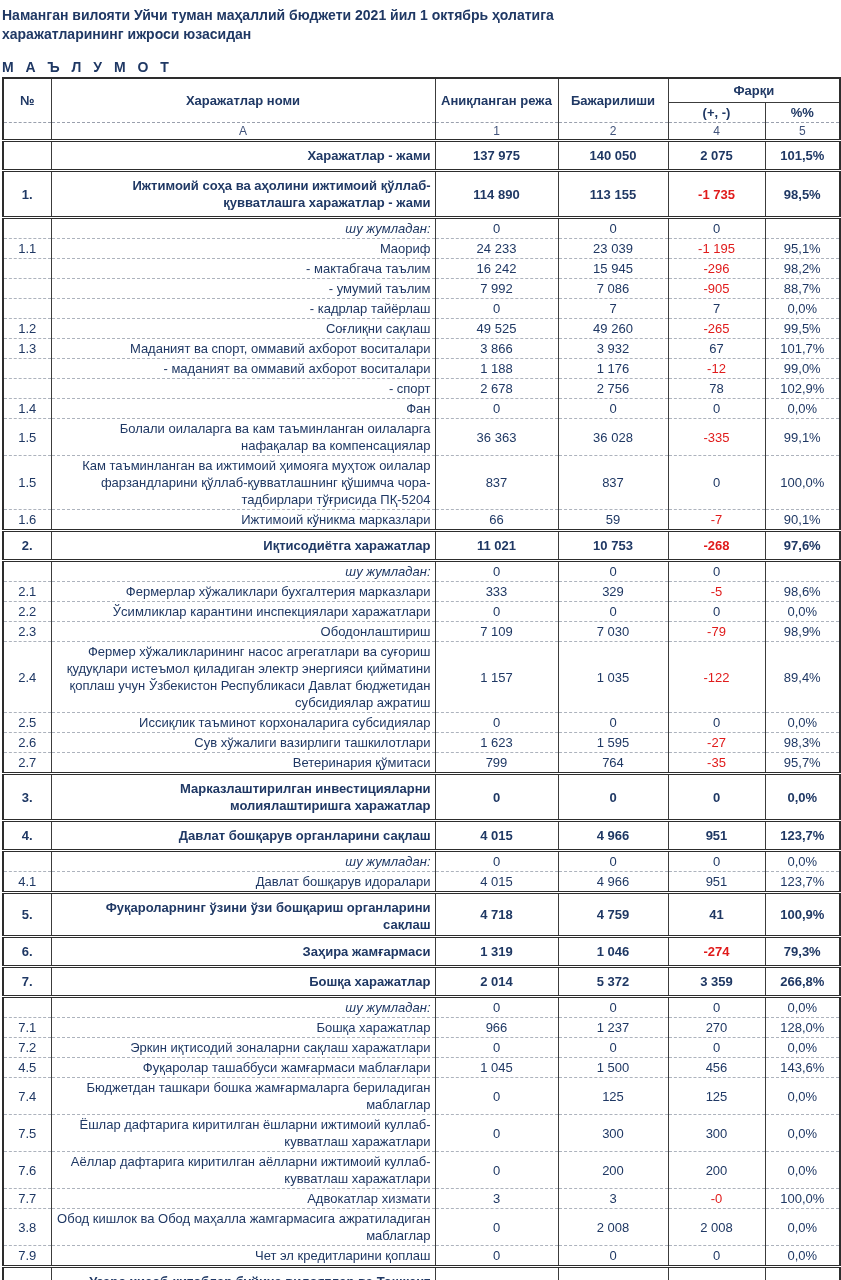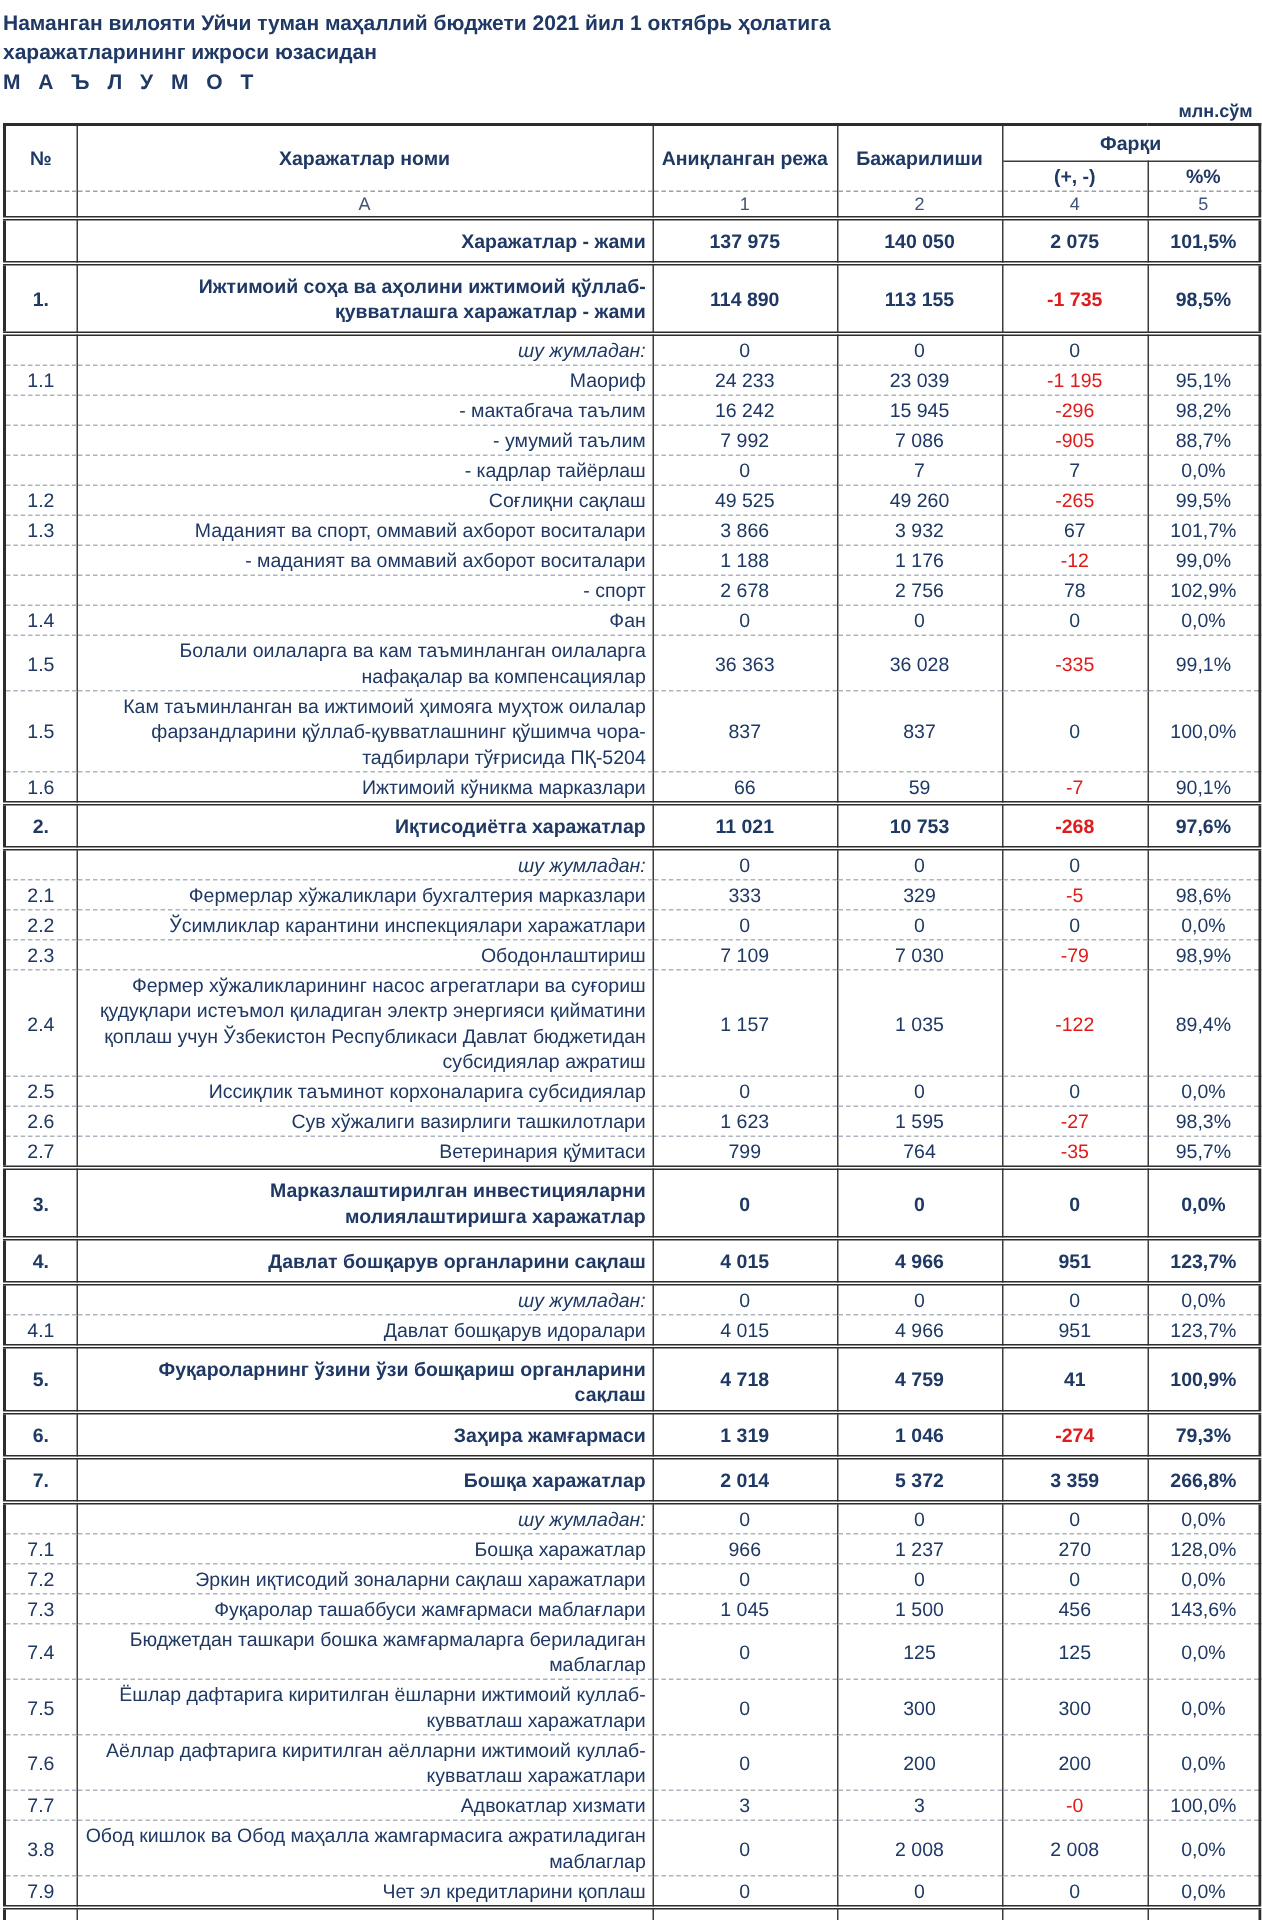--- a/index.html
+++ b/index.html
@@ -5,21 +5,21 @@
   * { margin: 0; padding: 0; box-sizing: border-box; }
   body {
     background: #ffffff;
     font-family: "Liberation Sans", "DejaVu Sans", sans-serif;
     color: #1f3864;
     width: 841px;
   }
   .page { width: 841px; min-height: 1280px; padding: 6px 2px 4px 2px; }
 
   .title-block { font-weight: bold; font-size: 14px; line-height: 19px; color: #1f3864; }
-  .title-block .maalumot { letter-spacing: 4px; margin-top: 1px; }
+  .title-block .maalumot { letter-spacing: 4px; margin-top: 14px; }
   .unit { text-align: right; font-weight: bold; font-size: 12px; color: #1f3864; padding: 3px 4px 1px 0; }
 
   table.budget {
     width: 837px;
     border-collapse: collapse;
     table-layout: fixed;
     border: 2px solid #2d2d2d;
     font-size: 13px;
   }
   col.c-num  { width: 48px; }
@@ -61,21 +61,20 @@
 <body>
 
 <div class="page">
 
   <div class="title-block">
     <div>Наманган вилояти Уйчи туман маҳаллий бюджети 2021 йил 1 октябрь ҳолатига</div>
     <div>харажатларининг ижроси юзасидан</div>
     <div class="maalumot">М А Ъ Л У М О Т</div>
   </div>
 
-  <div class="unit">млн.сўм</div>
 
   <table class="budget">
     <colgroup>
       <col class="c-num">
         <col class="c-name">
         <col class="c-plan">
         <col class="c-exec">
         <col class="c-diff">
         <col class="c-pct">
     </colgroup>
@@ -435,21 +434,21 @@
           <td class="num">7.2</td>
           <td class="name">
             <div>Эркин иқтисодий зоналарни сақлаш харажатлари</div>
           </td>
           <td class="val">0</td>
           <td class="val">0</td>
           <td class="val">0</td>
           <td class="val">0,0%</td>
         </tr>
         <tr>
-          <td class="num">7.3</td>
+          <td class="num">4.5</td>
           <td class="name">
             <div>Фуқаролар ташаббуси жамғармаси маблағлари</div>
           </td>
           <td class="val">1 045</td>
           <td class="val">1 500</td>
           <td class="val">456</td>
           <td class="val">143,6%</td>
         </tr>
         <tr>
           <td class="num">7.4</td>

